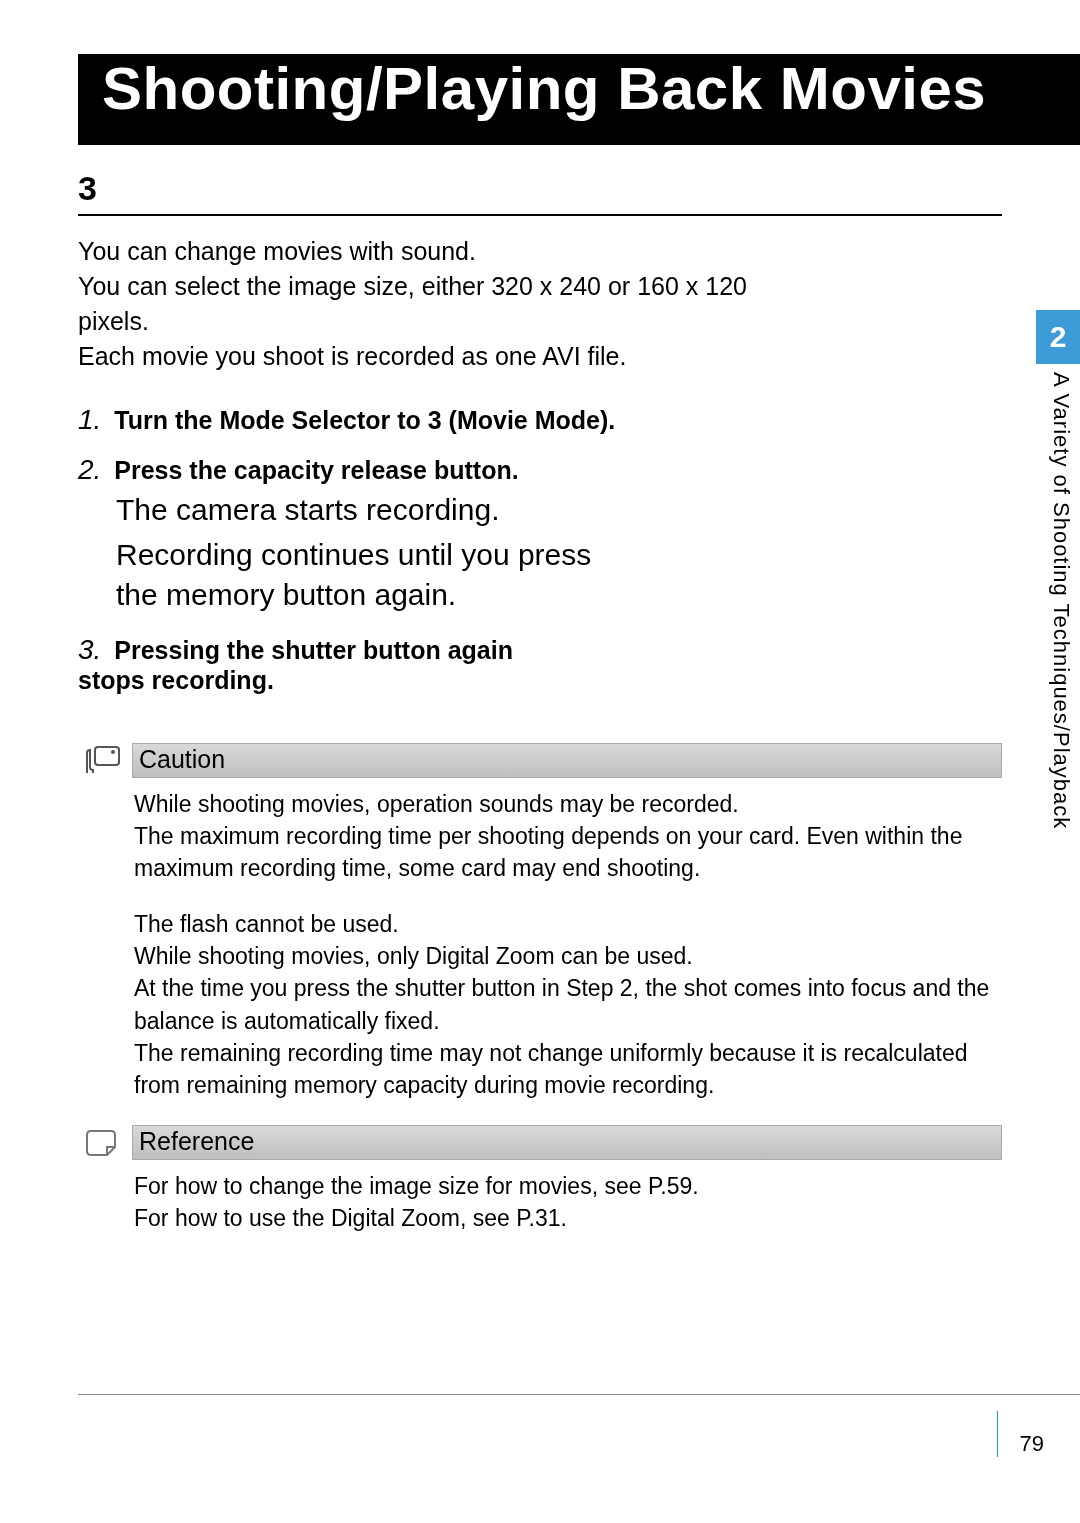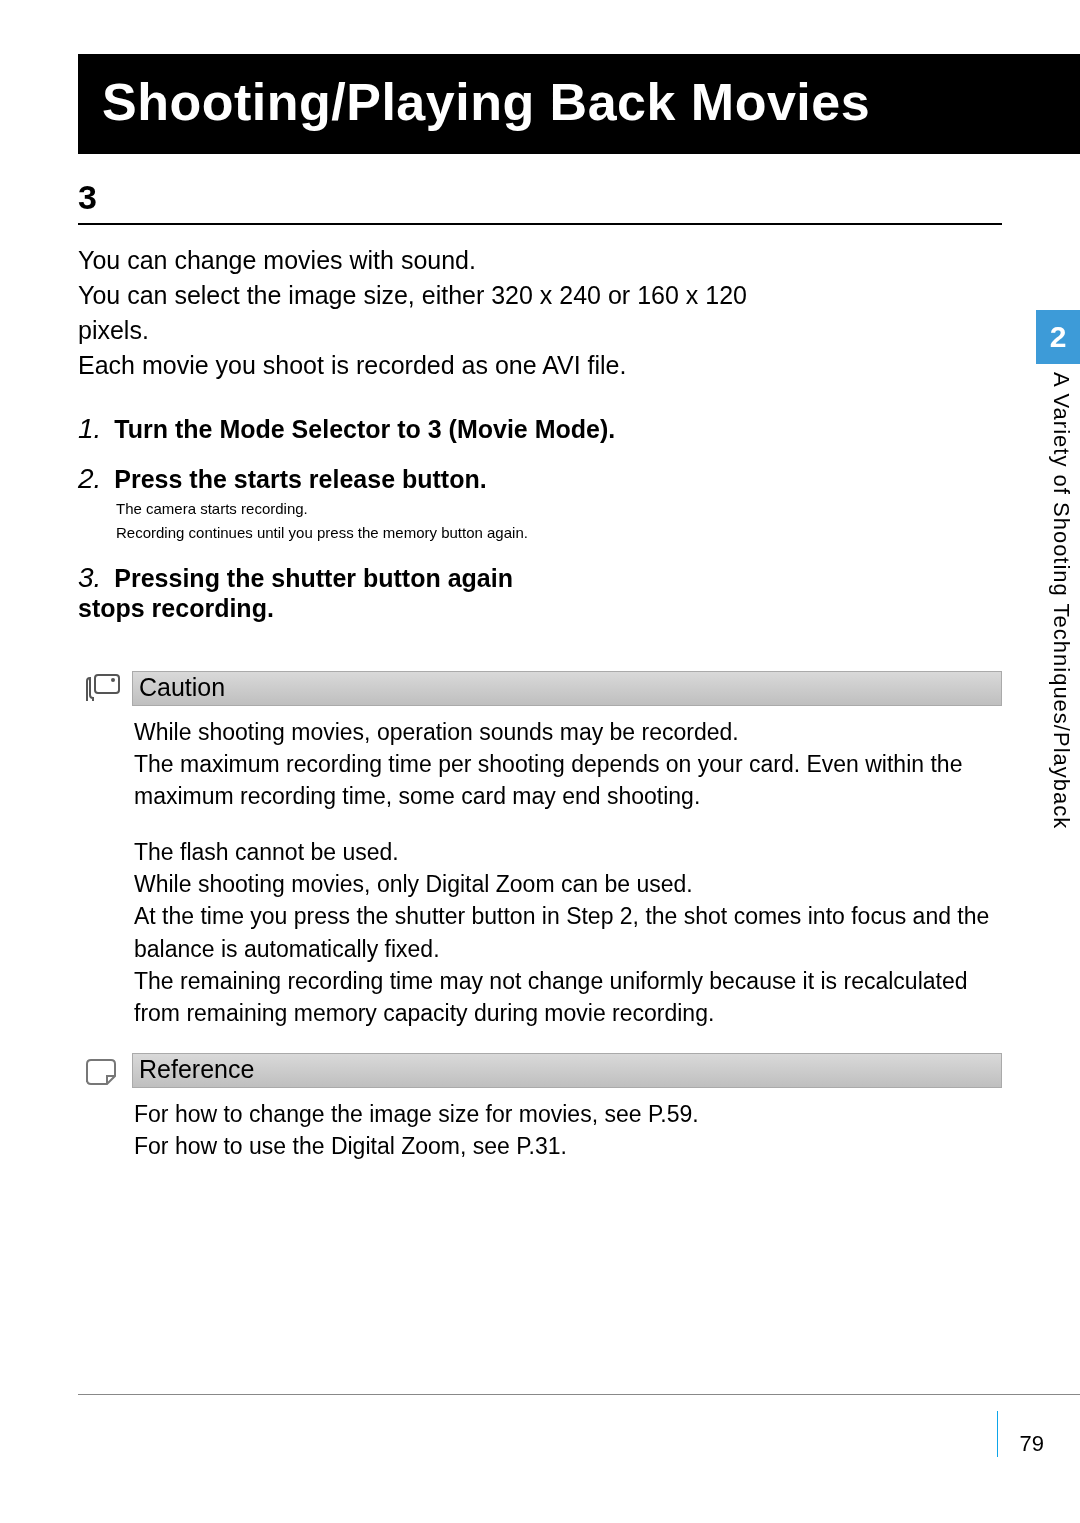--- a/index.html
+++ b/index.html
@@ -1,28 +1,28 @@
 <!DOCTYPE html>
 <html><head>
 <meta charset="utf-8">
 <style>
   html,body{margin:0;padding:0;background:#fff;font-family:Arial,Helvetica,sans-serif;color:#000}
   .page{width:1080px;height:1523px;position:relative;margin:0 auto;box-sizing:border-box;padding:54px 0 0 0;overflow:hidden}
-  .chapter-banner{background:#000;color:#fff;font-weight:900;font-size:52px;padding:18px 24px 22px;margin:0 0 16px 78px;font-family:Arial,Helvetica,sans-serif;letter-spacing:.5px}
+  .chapter-banner{background:#000;color:#fff;font-weight:900;font-size:60px;padding:0 24px 22px;margin:0 0 16px 78px;font-family:Arial,Helvetica,sans-serif;letter-spacing:.5px}
   .section-row{display:flex;align-items:center;margin:24px 78px 0;padding-bottom:6px;border-bottom:2px solid #000}
   .section-icon{font-size:34px;font-weight:900;margin-right:16px}
   .section-title{font-size:34px;font-weight:900}
   .intro{margin:18px 260px 0 78px;font-size:25px;line-height:1.4}
   .steps{margin:30px 78px 0 78px;font-size:25px}
   .step{margin-bottom:18px}
   .step-num{font-style:italic;font-size:28px;margin-right:6px}
   .step-head{font-weight:bold}
-  .sub{font-size:15px;margin:4px 0 0 38px;line-height:1.35;max-width:480px}
+  .sub{font-size:30px;margin:4px 0 0 38px;line-height:1.35;max-width:480px}
   .callout{margin:48px 78px 0}
-  .callout-title-row{display:flex;align-items:center}
+  .callout-title-row{display:flex;}
   .callout-icon{width:46px;height:34px;display:flex;align-items:center;justify-content:center;margin-right:8px}
   .callout-title{font-size:25px;flex:1;background:linear-gradient(#d9d9d9,#bfbfbf);padding:1px 6px 3px;border:1px solid #aaa}
   .callout-body{font-size:23px;line-height:1.4;margin:10px 0 0 56px}
   .chapter-tab{position:absolute;top:310px;right:0;width:44px;height:54px;background:#3d9bd8;color:#fff;font-size:30px;font-weight:bold;display:flex;align-items:center;justify-content:center}
   .side-label{position:absolute;top:372px;right:6px;writing-mode:vertical-rl;font-size:22px;letter-spacing:1px}
   .footer-rule{position:absolute;left:78px;right:0;bottom:128px;border-top:1px solid #888}
   .page-num{position:absolute;right:36px;bottom:66px;font-size:22px;border-left:1px solid #0ea5e9;padding:20px 0 0 22px}
   .caution-icon svg,.note-icon svg,.ref-icon svg{width:40px;height:30px}
 </style>
 </head>
@@ -42,21 +42,21 @@
     <div>Each movie you shoot is recorded as one AVI file.</div>
   </div>
 
   <div class="steps">
     <div class="step">
       <span class="step-num">1.</span>
       <span class="step-head">Turn the Mode Selector to 3   (Movie Mode).</span>
     </div>
     <div class="step">
       <span class="step-num">2.</span>
-      <span class="step-head">Press the starts release button.</span>
+      <span class="step-head">Press the capacity release button.</span>
       <div class="sub">The camera starts recording.</div>
       <div class="sub">Recording continues until you press the memory button again.</div>
     </div>
     <div class="step" style="max-width:500px">
       <span class="step-num">3.</span>
       <span class="step-head">Pressing the shutter button again stops recording.</span>
     </div>
   </div>
 
   <div class="callout">

